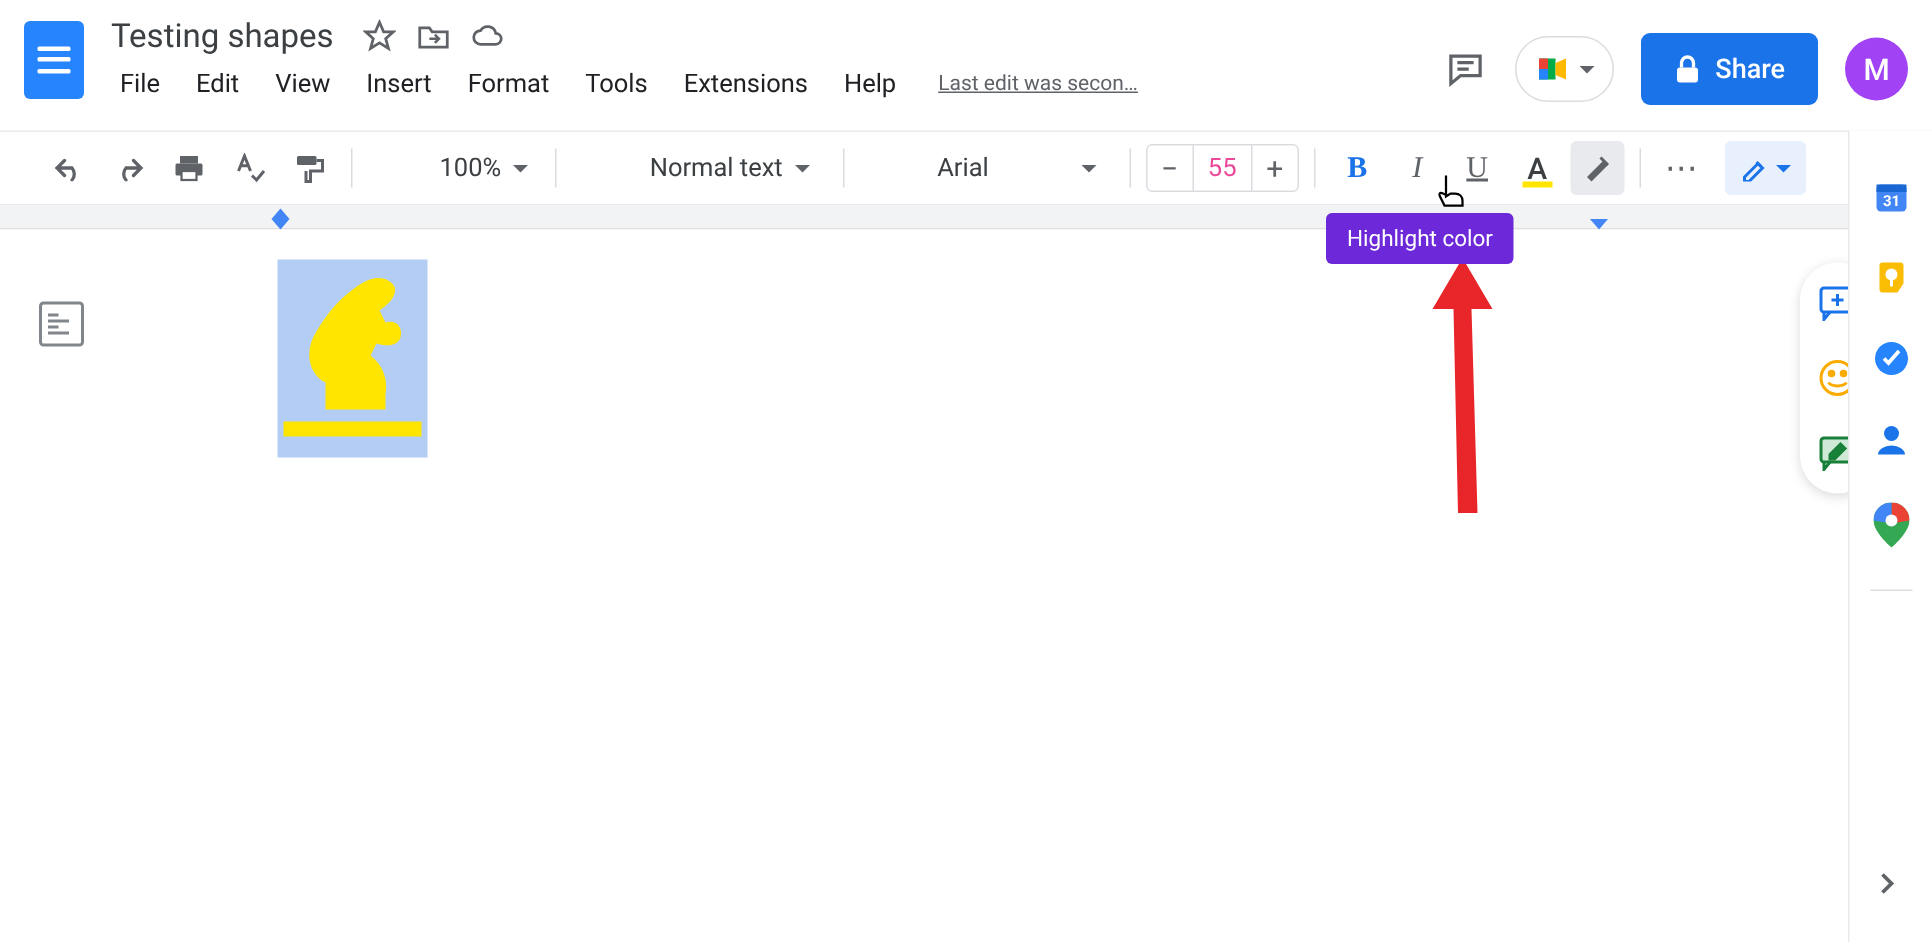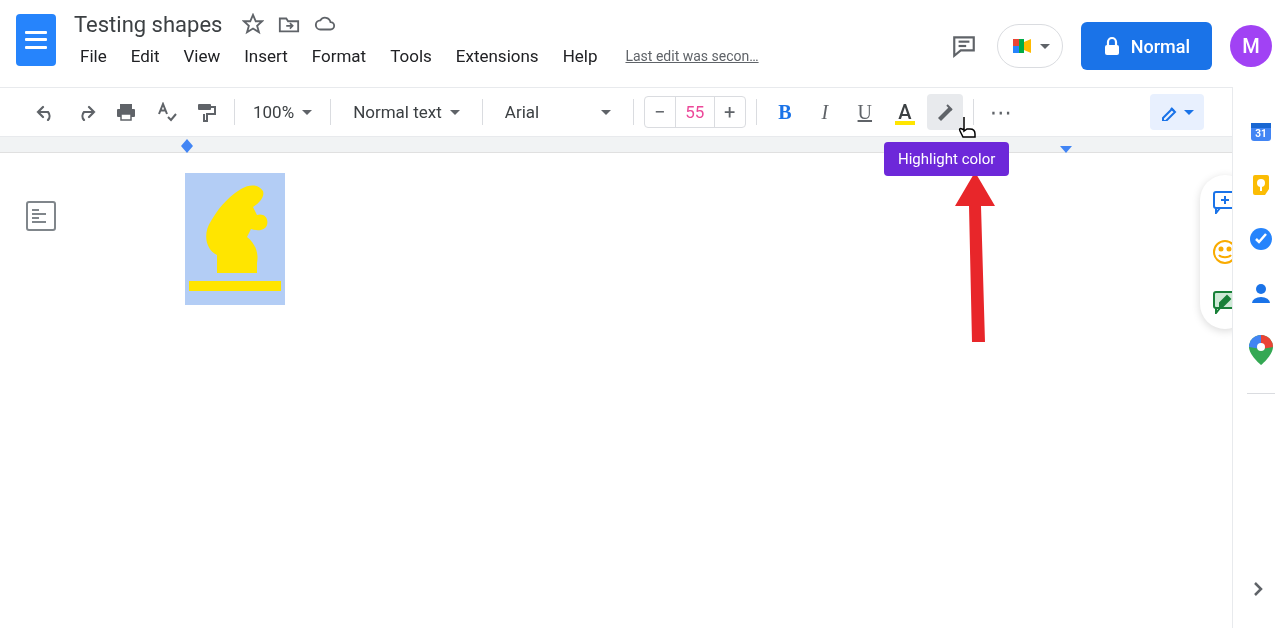--- a/index.html
+++ b/index.html
@@ -22,21 +22,21 @@
 .comment-btn { width:30px; height:30px; color:#5f6368; display:flex; align-items:center; justify-content:center; }
 .meet-btn { height:44px; padding:0 12px; border:1px solid #dadce0; border-radius:22px; display:flex; align-items:center; gap:6px; }
 .meet-logo { width:24px; height:24px; }
 .share-btn { height:48px; padding:0 22px; background:#1a73e8; color:#fff; border-radius:6px; display:flex; align-items:center; gap:10px; font-size:18px; font-weight:500; }
 .avatar { width:42px; height:42px; border-radius:50%; background:#a142f4; color:#fff; display:flex; align-items:center; justify-content:center; font-size:20px; font-weight:500; }
 
 
 .toolbar { height:50px; border-top:1px solid #e8eaed; border-bottom:1px solid #e8eaed; display:flex; align-items:center; padding:0 28px 0 28px; gap:4px; color:#5f6368; }
 .tb-btn { width:36px; height:36px; display:flex; align-items:center; justify-content:center; border-radius:4px; cursor:pointer; font-size:18px; }
 .tb-sep { width:1px; height:26px; background:#dadce0; margin:0 6px; }
-.tb-select { height:36px; padding:0 12px; display:flex; align-items:center; gap:8px; font-size:17px; color:#3c4043; cursor:pointer; }
+.tb-select { height:36px; padding:0 12px; display:flex; align-items:center; gap:8px; font-size:17px; color:#3c4043; cursor:pointer;margin-left:40px; }
 .tb-select.small { padding:0 8px; }
 .caret { width:0; height:0; border-left:5px solid transparent; border-right:5px solid transparent; border-top:5px solid #5f6368; }
 .font-size-box { display:flex; align-items:center; border:1px solid #dadce0; border-radius:4px; height:32px; }
 .font-size-box .step { width:30px; text-align:center; font-size:20px; color:#5f6368; cursor:pointer; }
 .font-size-box .val { width:40px; text-align:center; font-size:17px; color:#ec4899; border-left:1px solid #dadce0; border-right:1px solid #dadce0; height:100%; line-height:30px; }
 .fmt-btn { width:36px; height:36px; display:flex; align-items:center; justify-content:center; font-size:20px; font-weight:500; border-radius:4px; cursor:pointer; }
 .fmt-btn.bold { color:#1a73e8; font-family:serif; font-weight:700; }
 .fmt-btn.italic { font-style:italic; color:#5f6368; font-family:serif; }
 .fmt-btn.underline { text-decoration:underline; color:#5f6368; font-family:serif; }
 .text-color { position:relative; color:#3c4043; }
@@ -141,21 +141,21 @@
         <rect x="3" y="5" width="6" height="7" fill="#ea4335"></rect>
         <rect x="3" y="12" width="6" height="7" fill="#2684fc"></rect>
       </svg>
       <div class="caret"></div>
     </div>
     <div class="share-btn">
       <svg width="18" height="20" viewBox="0 0 18 20" fill="#fff">
           <rect x="2" y="9" width="14" height="10" rx="2"></rect>
           <path d="M5 9 v-3 a4 4 0 0 1 8 0 v3" fill="none" stroke="#fff" stroke-width="2.2"></path>
         </svg>
-      <span>Normal</span>
+      <span>Share</span>
     </div>
     <div class="avatar">M</div>
   </div>
 </div>
 
 <div class="toolbar">
   <div class="tb-btn">
       <svg width="22" height="18" viewBox="0 0 22 18" fill="none" stroke="#5f6368" stroke-width="2.2">
         <path d="M8 4 L3 9 L8 14 M3 9 h10 a6 6 0 0 1 0 8" stroke-linecap="round"></path>
       </svg>

